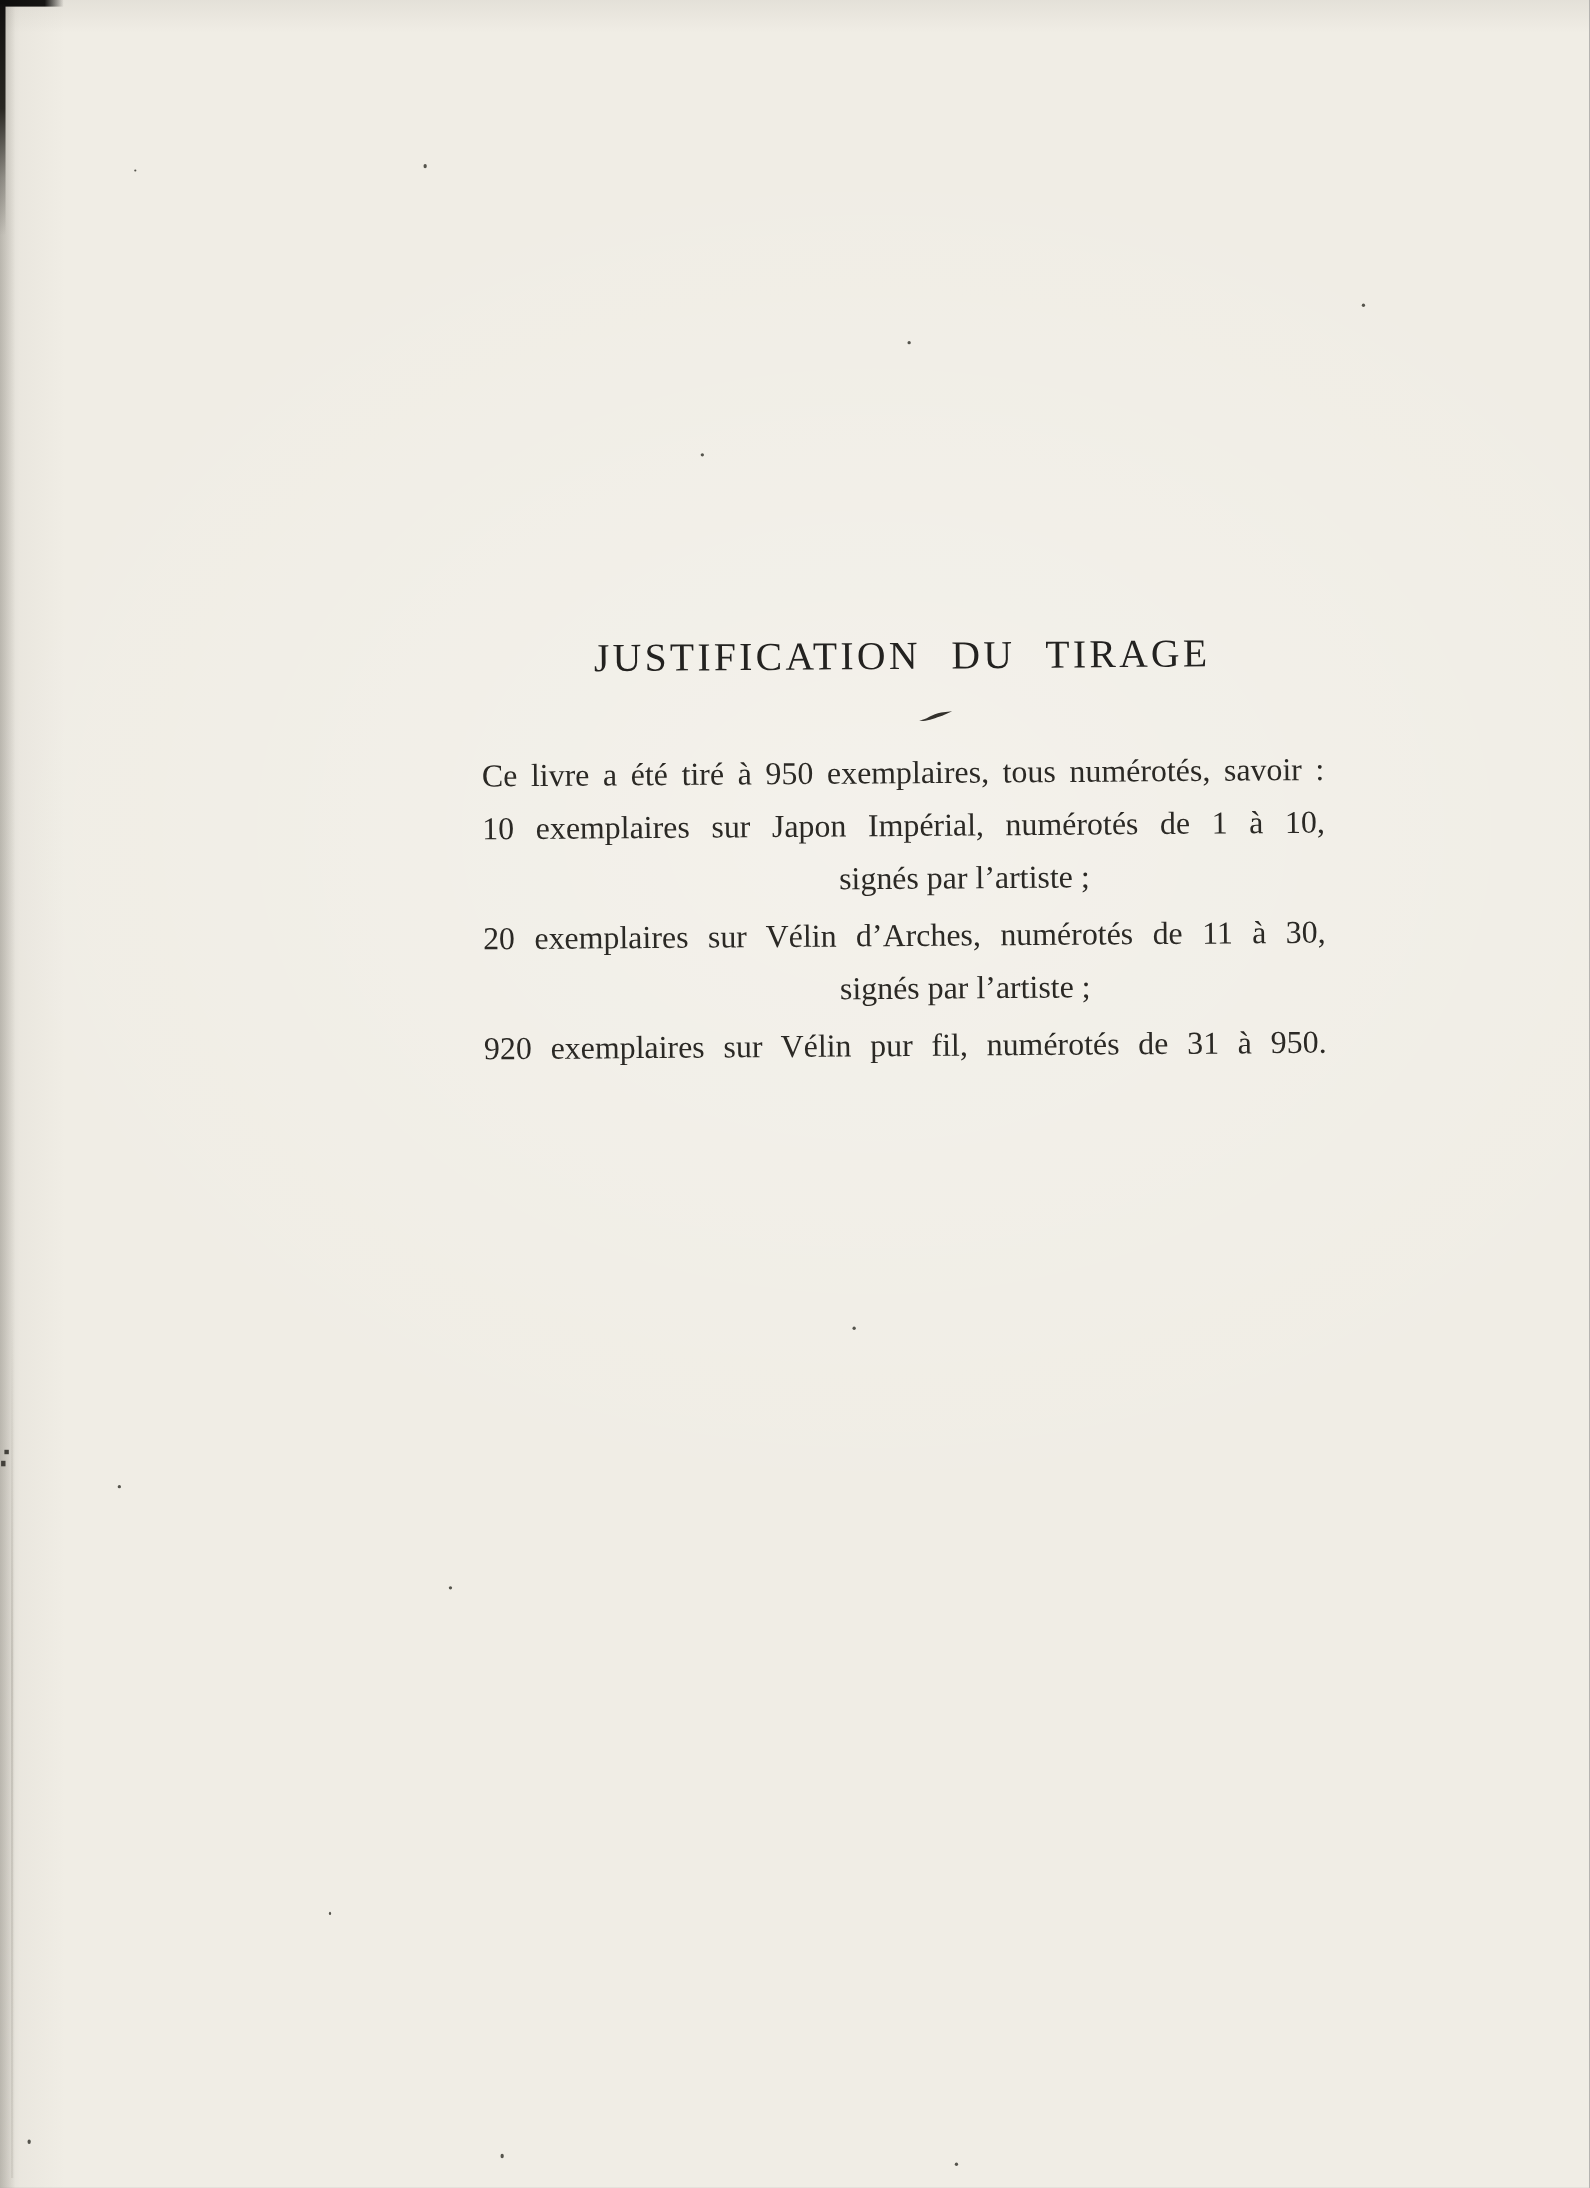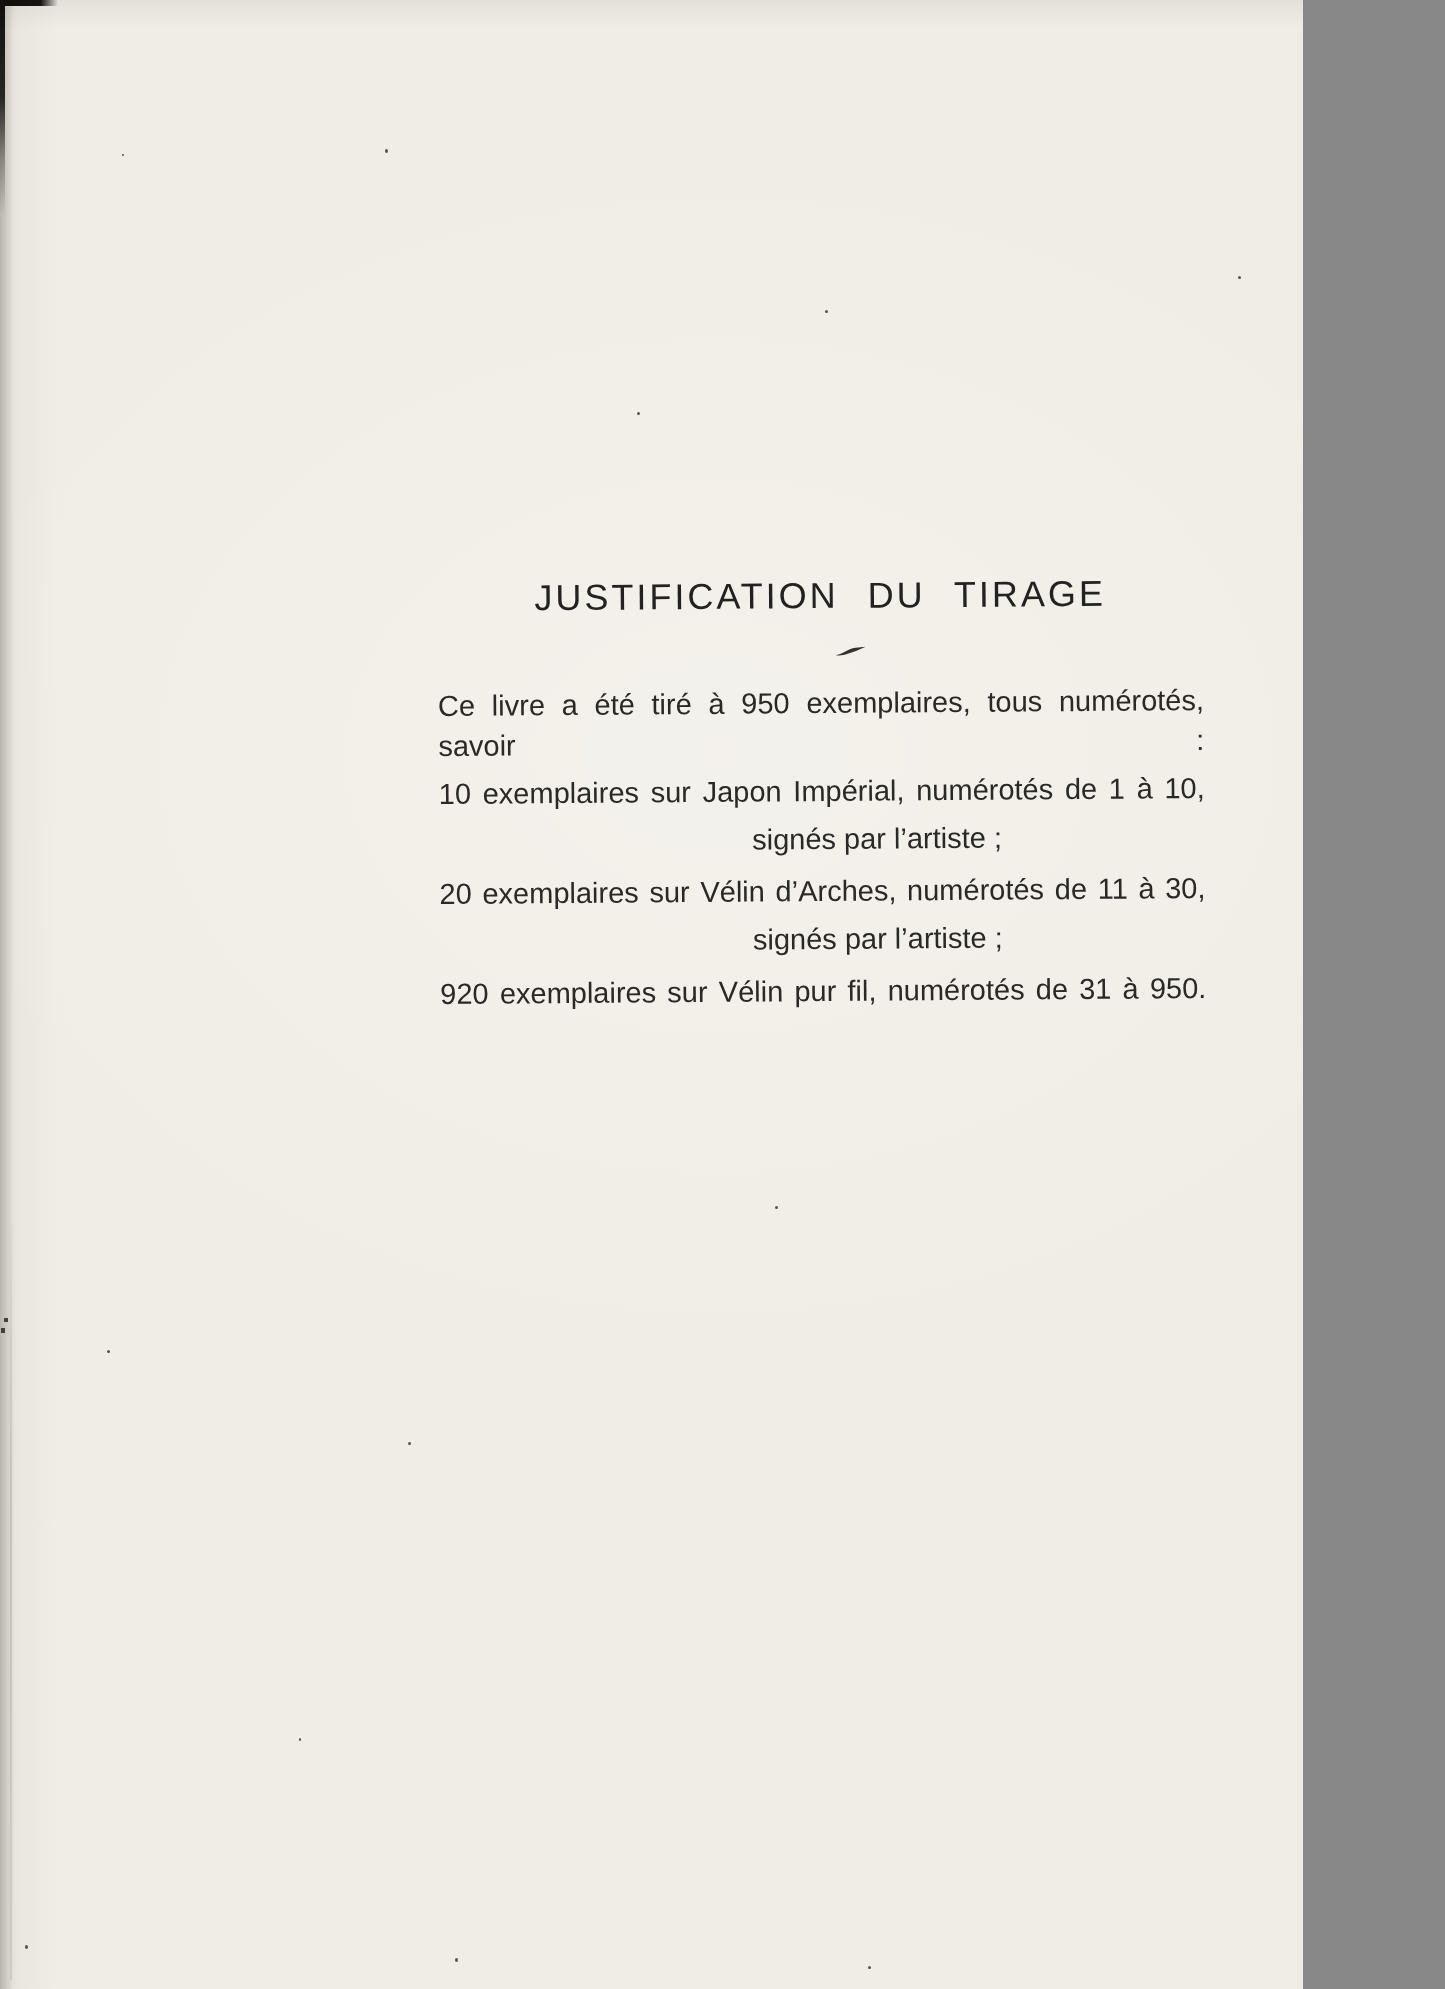--- a/index.html
+++ b/index.html
@@ -2,29 +2,29 @@
 <html><head>
 <meta charset="utf-8">
 <style>
   html, body {
     margin: 0;
     padding: 0;
     background: #888;
   }
   .page {
     position: relative;
-    width: 1303px;
+    width: 1445px;
     height: 1989px;
     background:
       radial-gradient(ellipse 1200px 900px at 55% 38%, rgba(255,255,255,0.25), rgba(255,255,255,0) 70%),
       linear-gradient(90deg, rgba(120,115,105,0.18) 0px, rgba(120,115,105,0.05) 18px, rgba(120,115,105,0) 60px),
       linear-gradient(180deg, rgba(120,115,105,0.10) 0px, rgba(120,115,105,0) 30px),
       #f0ede5;
     overflow: hidden;
-    font-family: Liberation Sans, sans-serif;
+    font-family: Liberation Serif, serif;
     color: #2b2925;
   }
 
   
   .edge-top-left {
     position: absolute;
     left: 0; top: 0;
     width: 58px; height: 6px;
     background: linear-gradient(90deg, #0d0d0c 0%, #161513 70%, rgba(22,21,19,0) 100%);
   }

